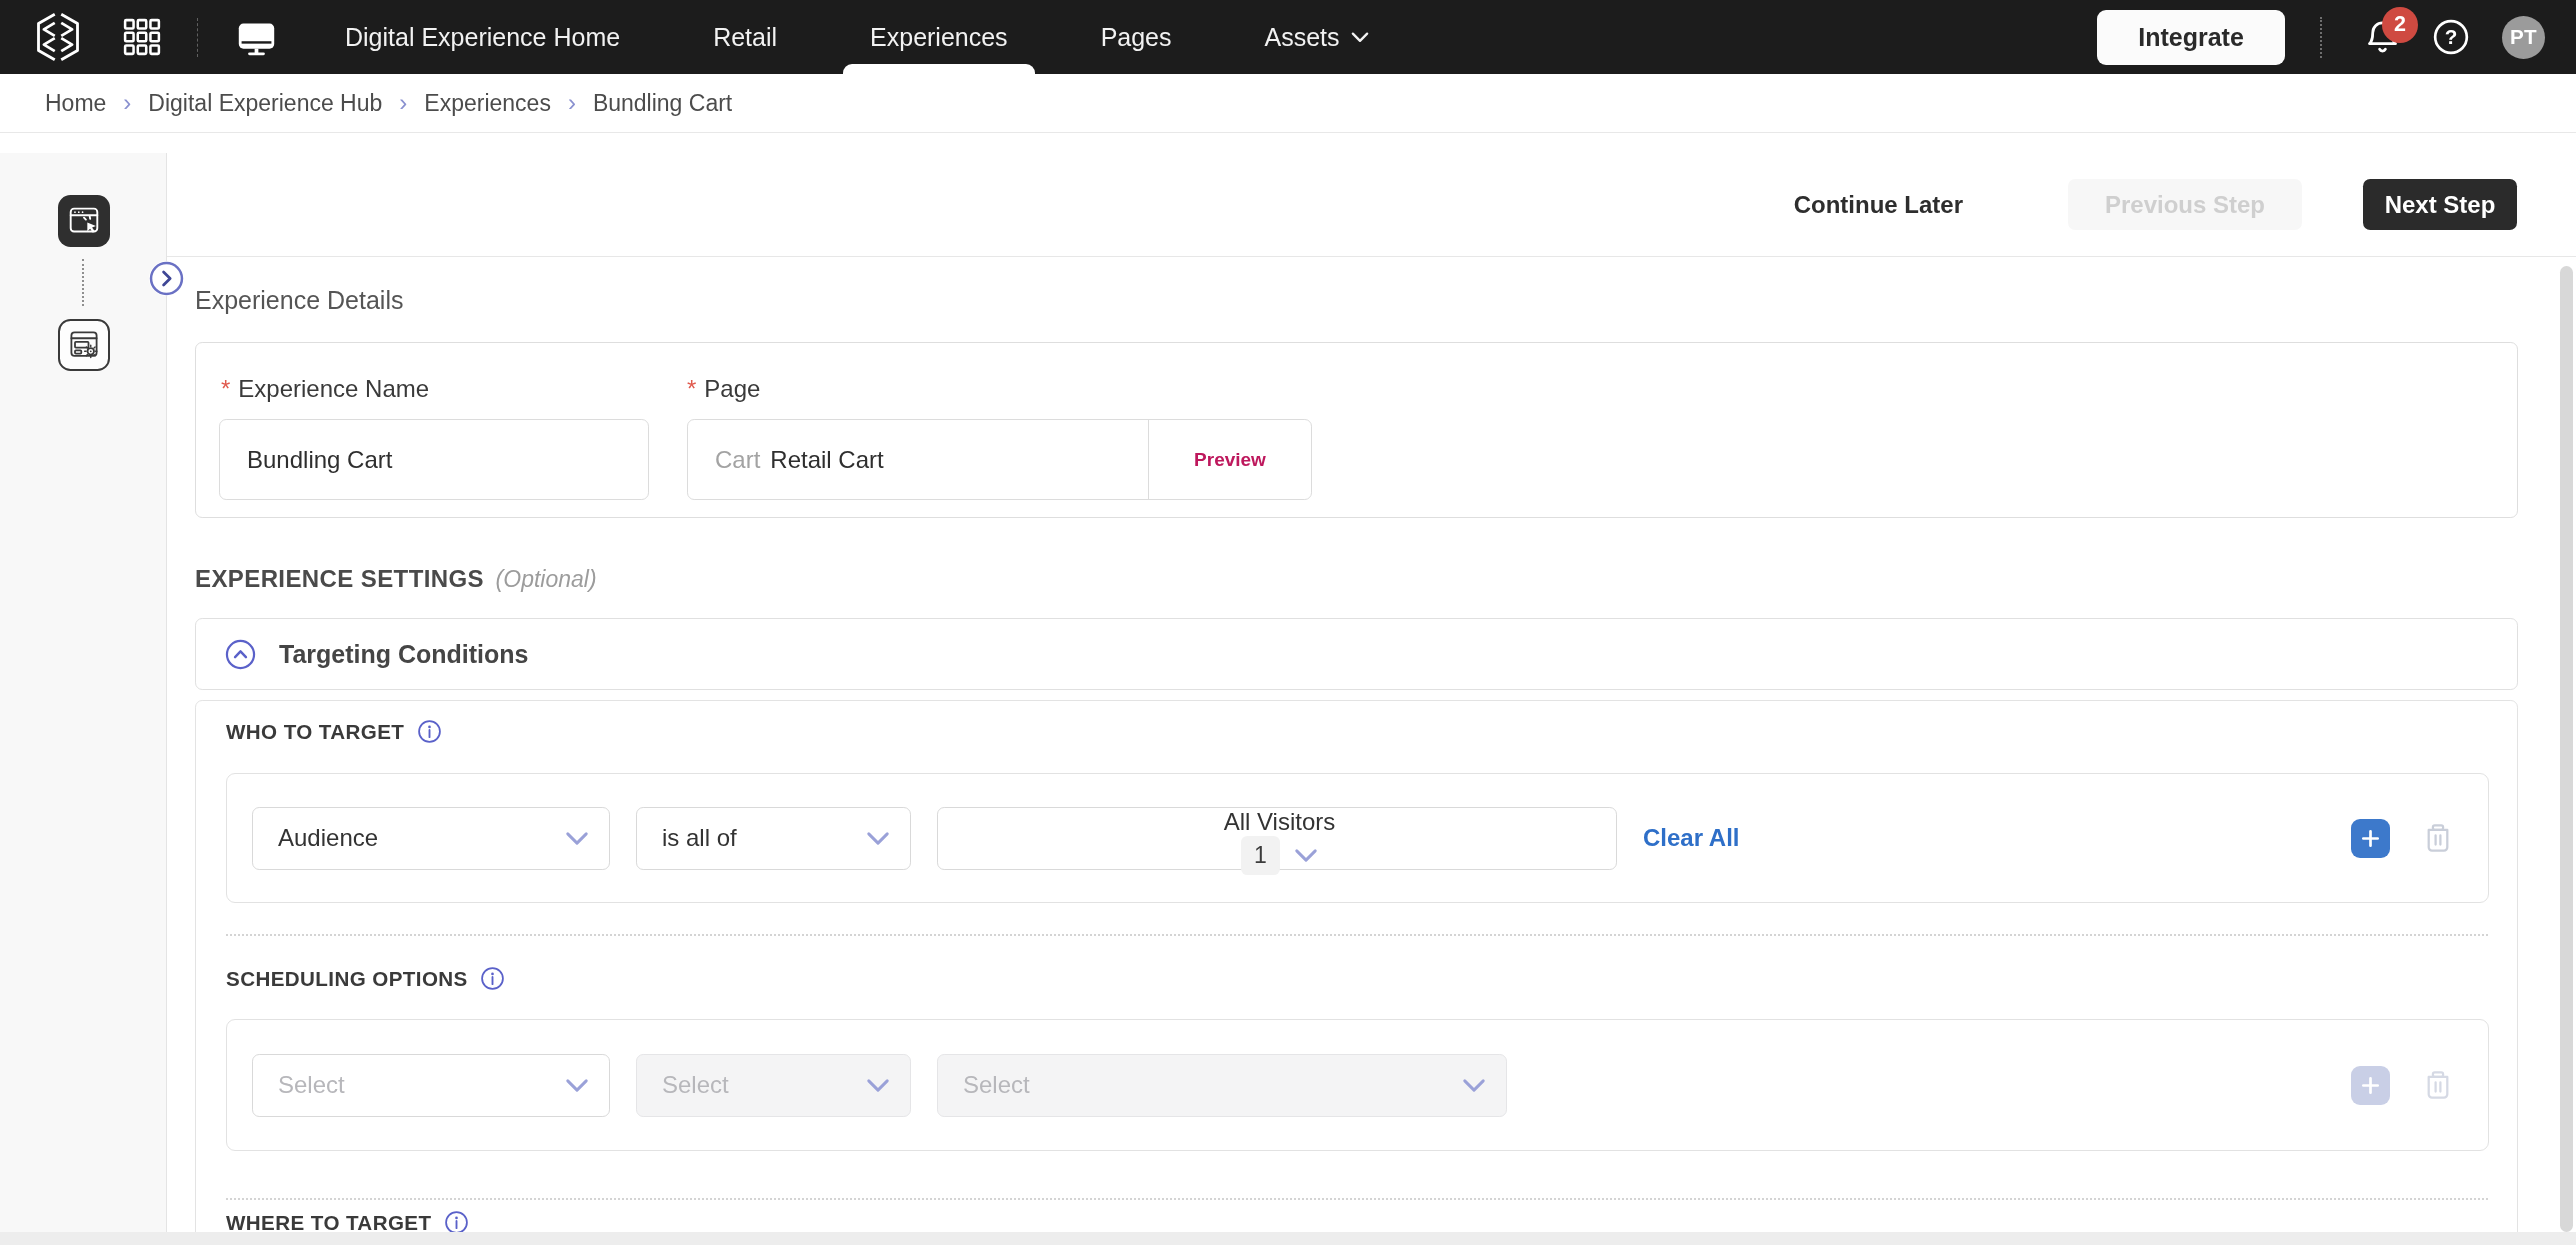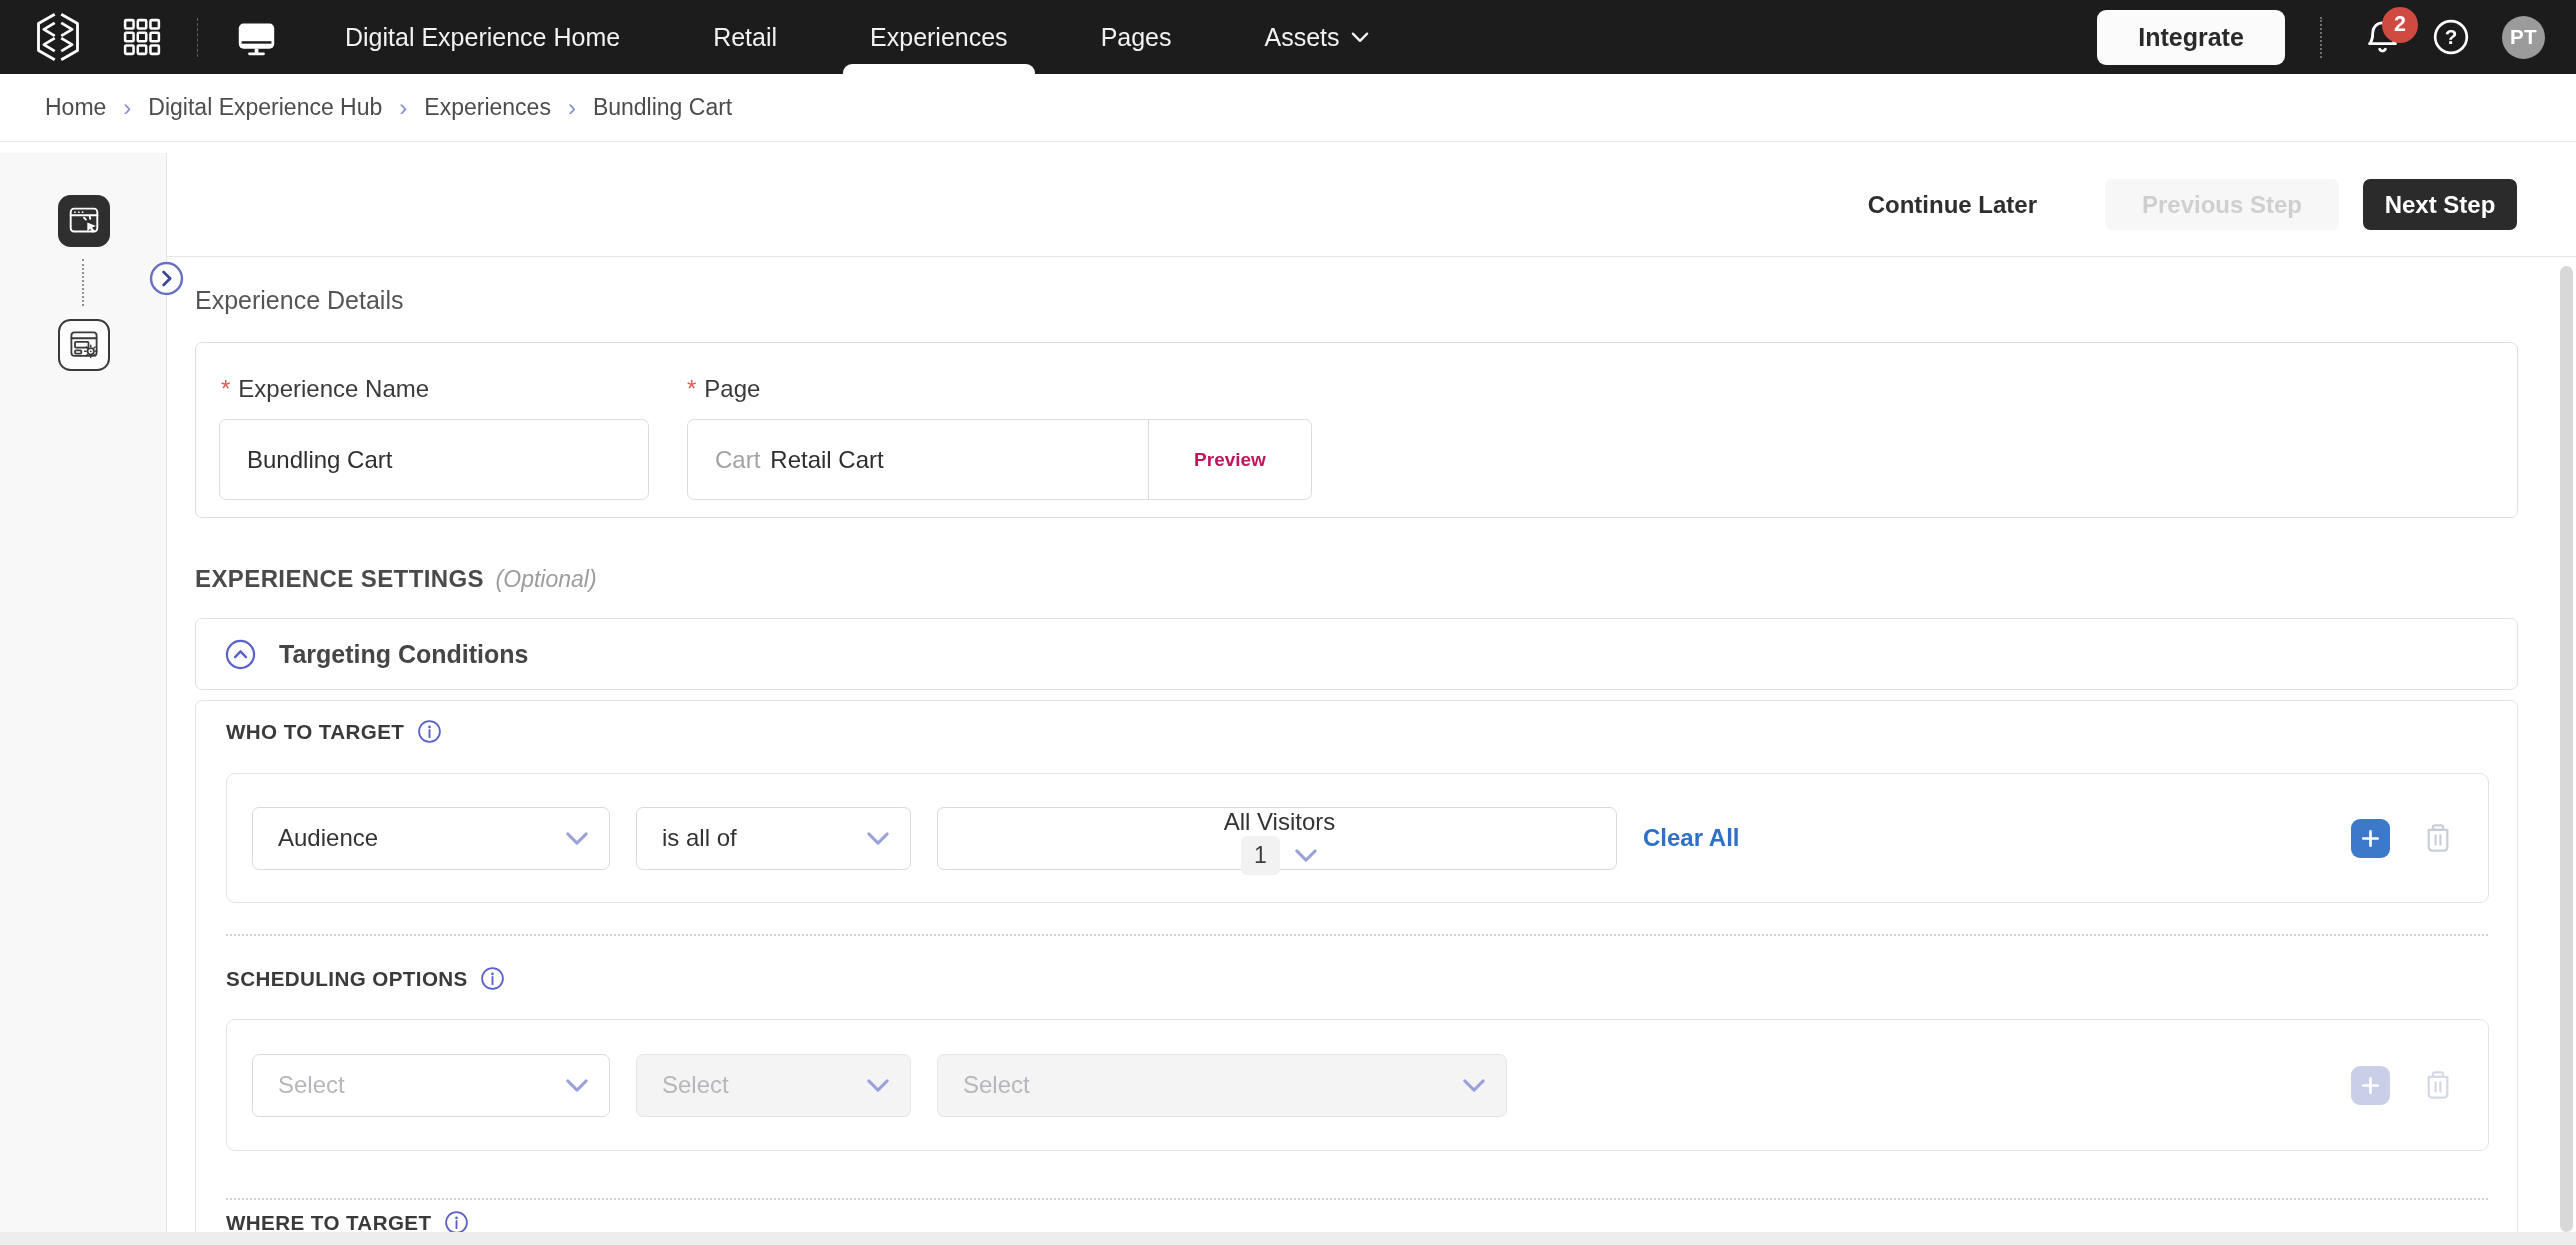--- a/index.html
+++ b/index.html
@@ -27,21 +27,21 @@
   .bell-wrap { position:relative; margin-left:41px; cursor:pointer; display:flex; }
   .bell-badge { position:absolute; top:-10.7px; right:-16px; min-width:36px; height:36px;
     background:#cf4a41; border-radius:50%; color:#fff; font-size:21.5px; font-weight:700;
     display:flex; align-items:center; justify-content:center; }
   .help-wrap { margin-left:30px; cursor:pointer; display:flex; }
   .avatar { margin-left:32px; width:43px; height:43px; border-radius:50%; background:#9b9b9b;
     color:#fff; font-size:20.6px; font-weight:700; display:flex; align-items:center;
     justify-content:center; cursor:pointer; letter-spacing:0.4px; }
 
   
-  .breadcrumb-bar { position:absolute; top:74px; left:0; width:100%; height:68px;
+  .breadcrumb-bar { position:absolute; top:74px; left:0; width:100%; height:59px;
     background:#fff; border-bottom:0.9px solid #e8e8e8; display:flex; align-items:center;
     padding-left:45px; z-index:10; }
   .crumb { font-size:23px; color:#4c4c4c; cursor:pointer; white-space:nowrap; }
   .crumb.current { cursor:default; }
   .crumb-sep { color:#8a91d0; font-size:24px; margin:0 17px; }
 
   
   .sidebar { position:absolute; top:153px; left:0; bottom:0; width:167px;
     background:#f8f8f8; border-right:0.9px solid #e4e4e4; }
   .step-icon-active { position:absolute; left:58px; top:42px; width:52px; height:52px;
@@ -55,21 +55,21 @@
   .collapse-btn { position:absolute; left:149px; top:261px; width:35px; height:35px;
     z-index:30; cursor:pointer; background:#fff; border-radius:50%; display:flex;
     align-items:center; justify-content:center; }
 
   
   .main { position:absolute; top:153px; left:167px; right:0; bottom:0; background:#fff; }
   .page-header { position:absolute; top:0; left:0; right:0; height:104px;
     border-bottom:0.9px solid #e7e7e7; display:flex; align-items:center;
     padding:0 59px 0 28px; }
   .page-title { font-size:27px; font-weight:700; color:#4a4a4a; }
-  .header-actions { margin-left:auto; display:flex; align-items:center; }
+  .header-actions { margin-left:auto; display:flex; align-items:center;gap:37px; }
   .continue-later { font-size:24px; font-weight:700; color:#2e2e2e; cursor:pointer;
     margin-right:68px; }
   .btn-prev { width:234px; height:51px; background:#f7f7f7; border-radius:7.2px;
     color:#cfcfcf; font-size:24px; font-weight:700; display:flex; align-items:center;
     justify-content:center; cursor:default; margin-right:24px; }
   .btn-next { width:154px; height:51px; background:#2b2b2b; border-radius:7.2px;
     color:#ffffff; font-size:24px; font-weight:700; display:flex; align-items:center;
     justify-content:center; cursor:pointer; }
 
   .section-title { position:absolute; left:28px; top:133px; font-size:25px; color:#555; }

